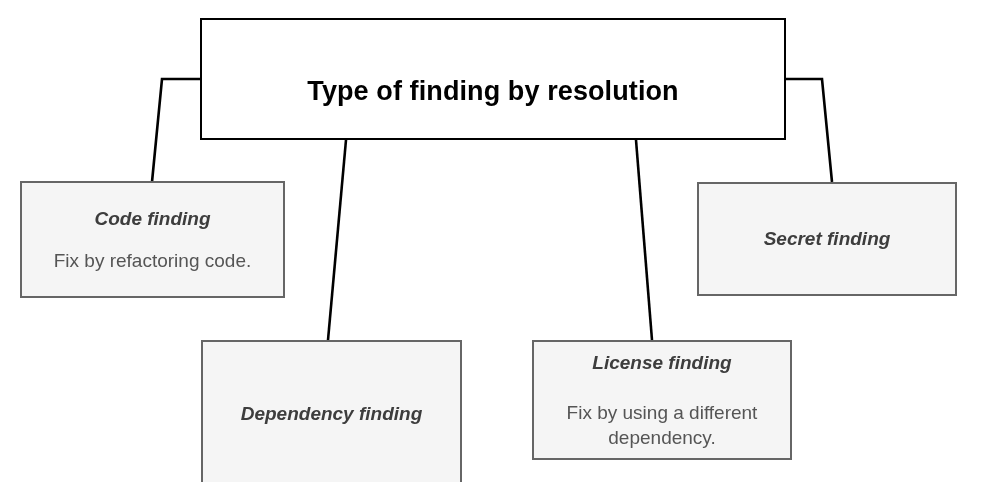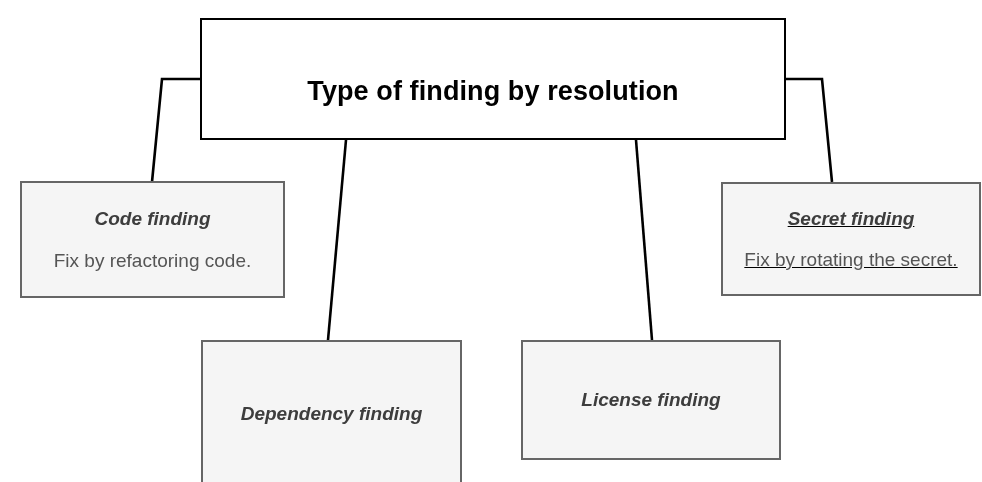--- a/index.html
+++ b/index.html
@@ -75,37 +75,37 @@
     line-height: 1.32;
     margin-top: 16px;
   }
   .node-code {
     left: 20px;
     top: 181px;
     width: 265px;
     height: 117px;
   }
   .node-secret {
-    left: 721px;
+    left: 697px;
     top: 182px;
     width: 260px;
     height: 114px;
-    text-decoration: underline;
   }
   .node-dependency {
     left: 201px;
     top: 340px;
     width: 261px;
     height: 148px;
   }
   .node-license {
-    left: 521px;
+    left: 532px;
     top: 340px;
     width: 260px;
     height: 120px;
+    justify-content: space-between;
   }
 </style>
 </head>
 <body>
 
 <div id="diagram-canvas">
 
   <svg id="connector-layer" viewBox="0 0 982 482" width="982" height="482">
 
     <polyline points="200,79 162,79 152,182" fill="none" stroke="#000000" stroke-width="2.6" stroke-linejoin="miter" stroke-linecap="butt"></polyline>
@@ -125,20 +125,20 @@
     <div class="node-title">Code finding</div>
     <div class="node-desc">Fix by refactoring code.</div>
   </div>
 
   <div class="node node-child node-dependency">
     <div class="node-title">Dependency finding</div>
   </div>
 
   <div class="node node-child node-license">
     <div class="node-title">License finding</div>
+    <div class="node-desc">Fix by using a different dependency.</div>
   </div>
 
   <div class="node node-child node-secret">
     <div class="node-title">Secret finding</div>
-    <div class="node-desc">Fix by rotating the secret.</div>
   </div>
 
 </div>
 
 </body></html>

